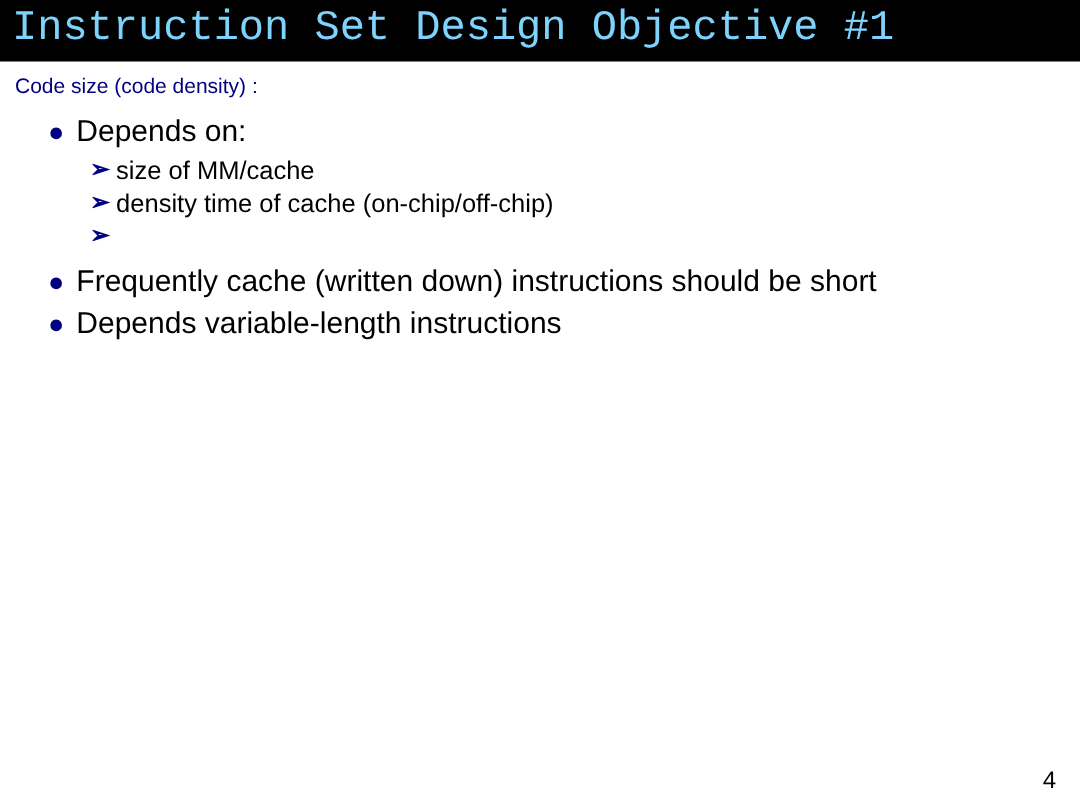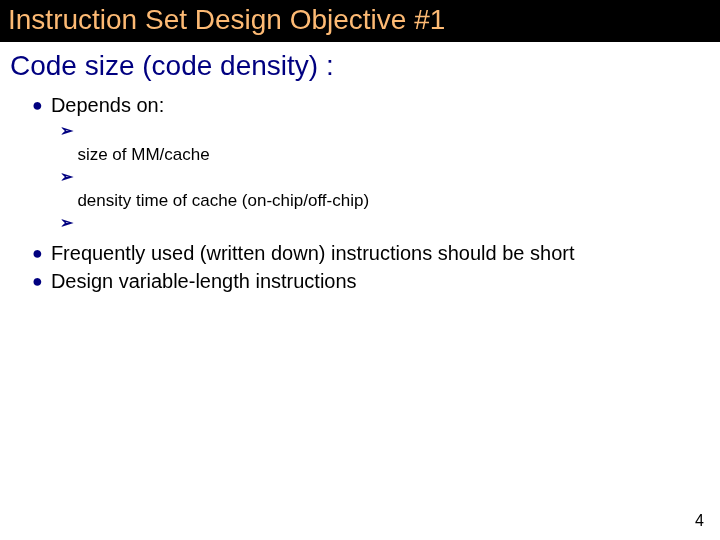--- a/index.html
+++ b/index.html
@@ -6,32 +6,32 @@
   body {
     width: 720px;
     height: 540px;
     background: #ffffff;
     font-family: Verdana, Geneva, sans-serif;
     position: relative;
     overflow: hidden;
   }
   .title-bar {
     background: #000000;
-    color: #fdba74;
+    color: #7dd3fc;
     font-size: 28px;
     font-weight: 400;
     padding: 4px 8px 6px 8px;
-    font-family: Liberation Sans, sans-serif;
+    font-family: Liberation Mono, monospace;
   }
   .content {
     padding: 8px 0 0 10px;
   }
   .heading {
     color: #000080;
-    font-size: 28px;
+    font-size: 14px;
     font-weight: 400;
     margin-bottom: 10px;
     font-family: Verdana, Geneva, sans-serif;
   }
   .bullet-row {
     display: flex;
     align-items: flex-start;
     margin-left: 22px;
     margin-bottom: 2px;
   }
@@ -62,21 +62,20 @@
     font-size: 16px;
     line-height: 22px;
     margin-right: 4px;
     flex-shrink: 0;
     font-weight: bold;
   }
   .sub-text {
     color: #000000;
     font-size: 17px;
     line-height: 22px;
-    margin-top: 24px;
   }
   .page-num {
     position: absolute;
     bottom: 10px;
     right: 16px;
     font-size: 16px;
     color: #000000;
   }
 </style>
 </head>
@@ -102,23 +101,23 @@
       <span class="sub-marker">➢</span>
       <span class="sub-text">density time of cache (on-chip/off-chip)</span>
     </div>
     <div class="sub-row">
       <span class="sub-marker">➢</span>
     </div>
   </div>
 
   <div class="bullet-row">
     <span class="bullet-dot">●</span>
-    <span class="bullet-text">Frequently used (written down) instructions should be short</span>
+    <span class="bullet-text">Frequently cache (written down) instructions should be short</span>
   </div>
 
   <div class="bullet-row">
     <span class="bullet-dot">●</span>
-    <span class="bullet-text">Design variable-length instructions</span>
+    <span class="bullet-text">Depends variable-length instructions</span>
   </div>
 
 </div>
 
 <div class="page-num">4</div>
 
 </body></html>

